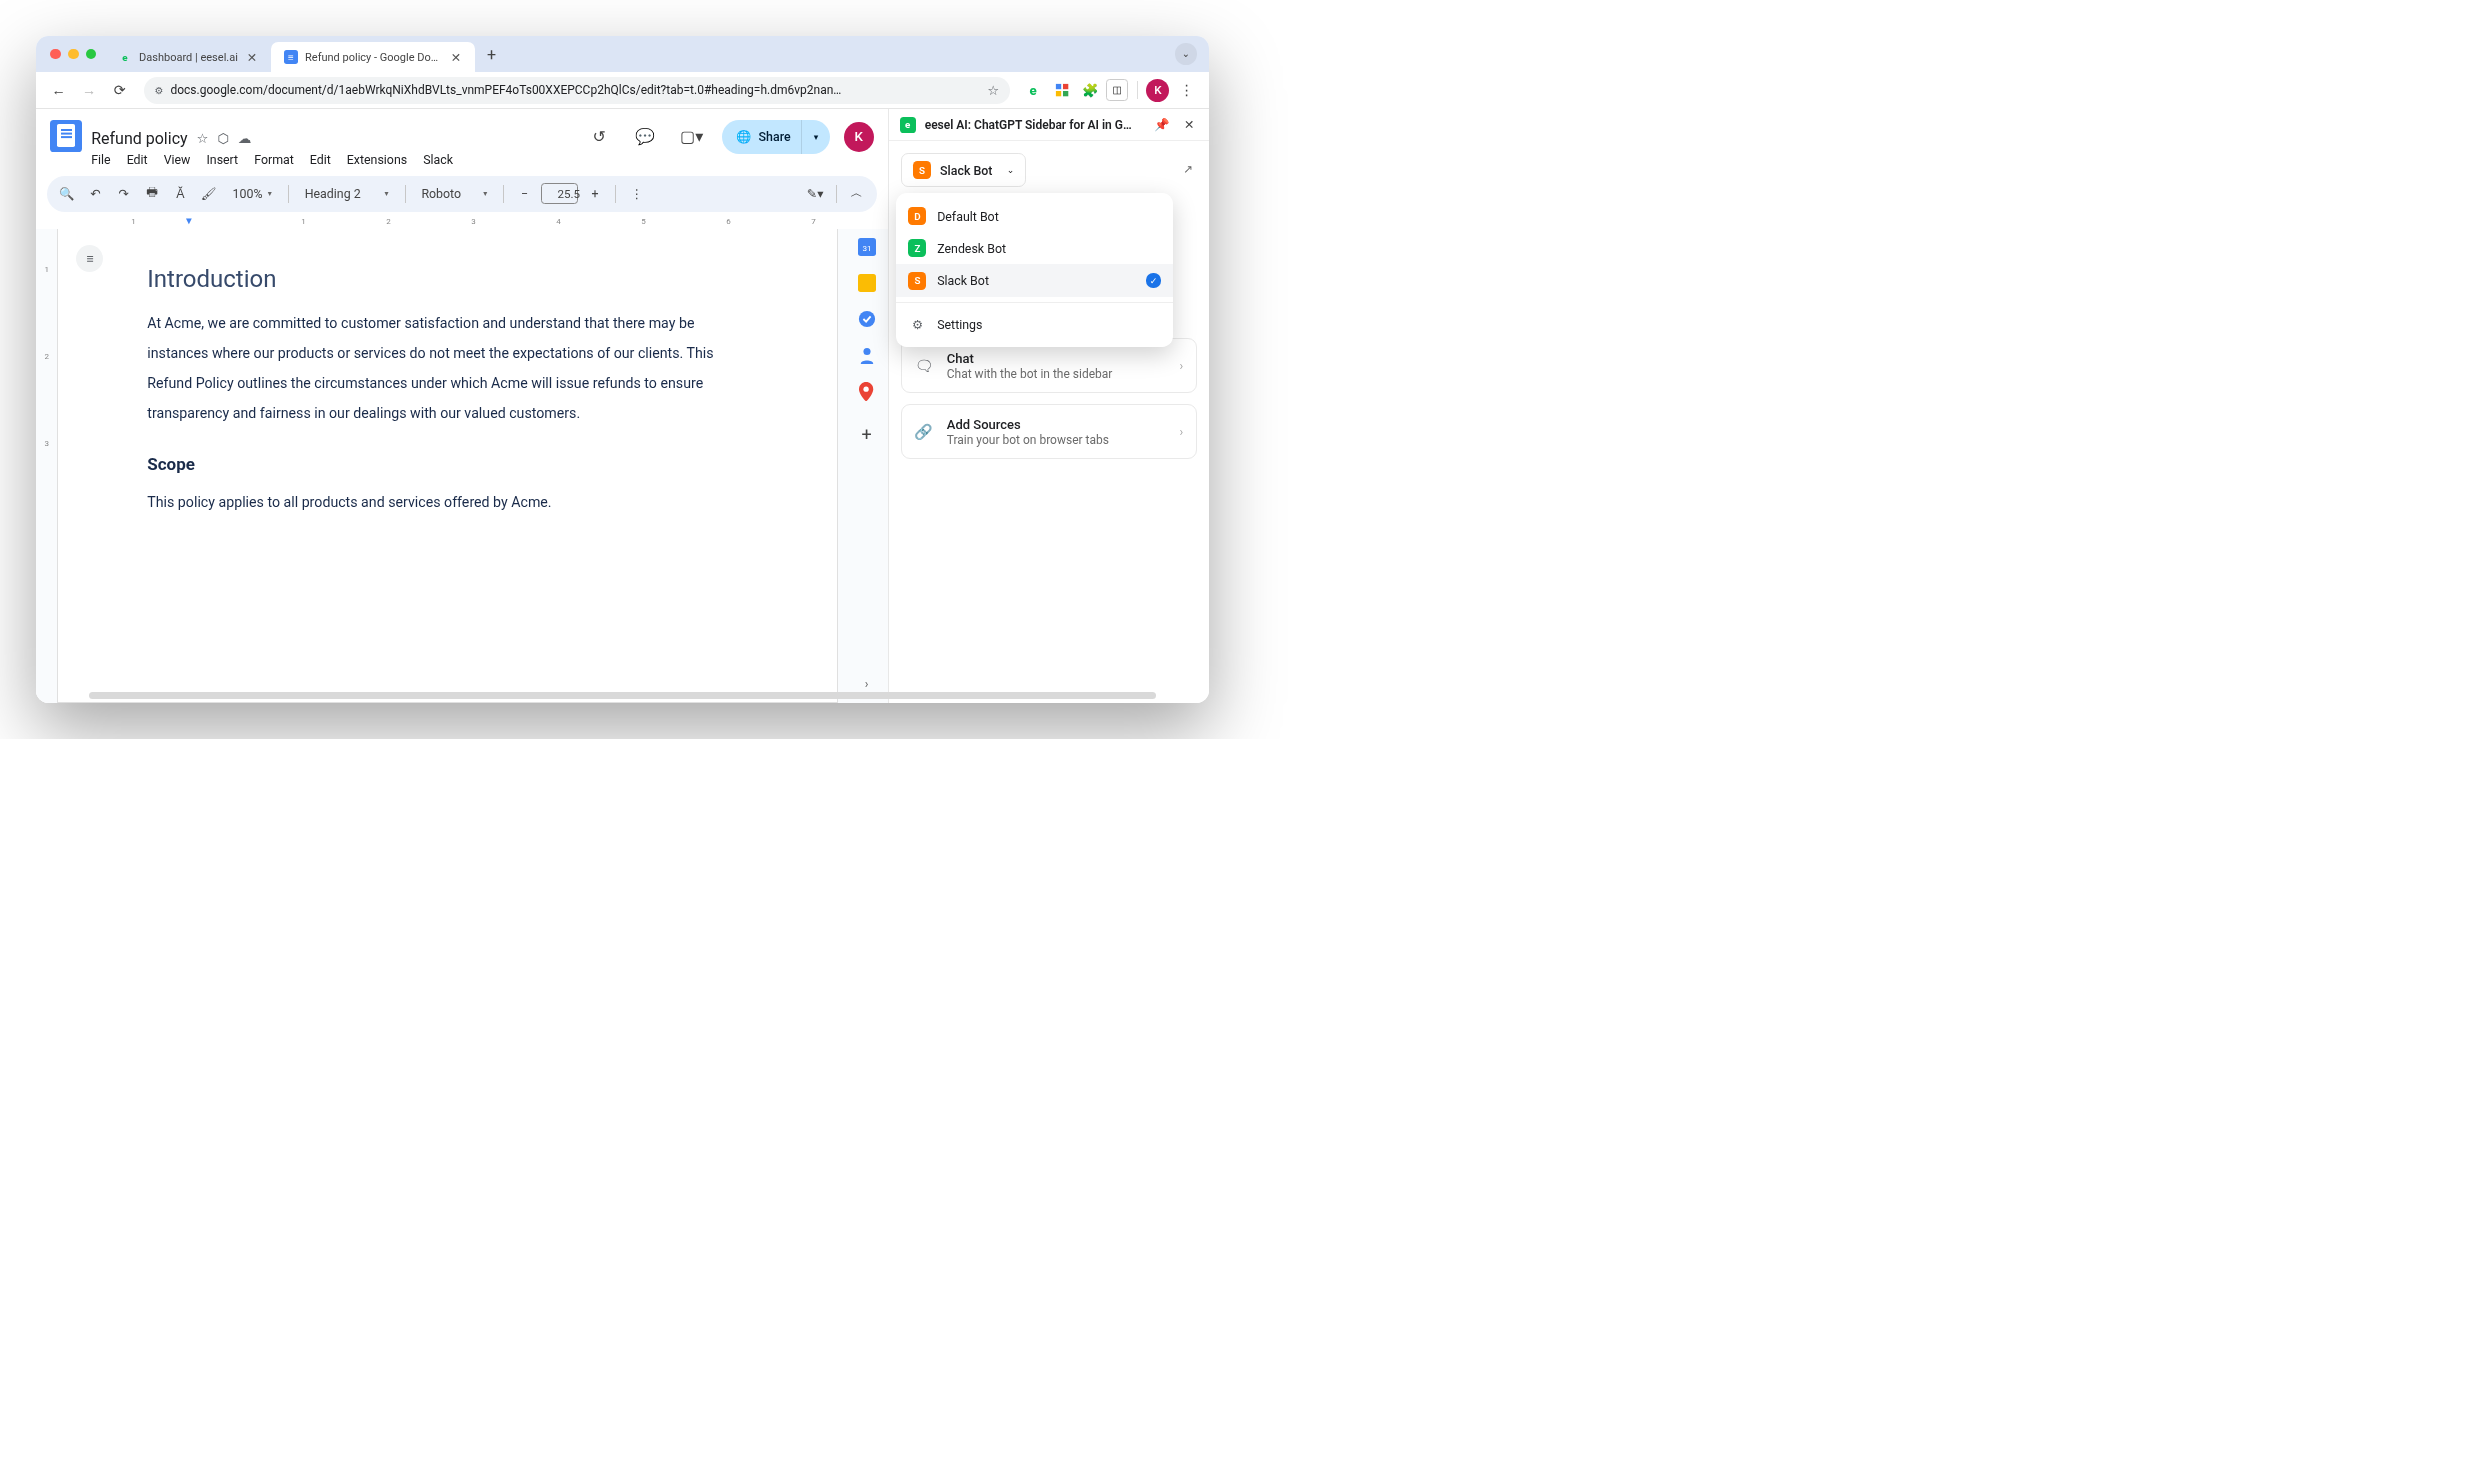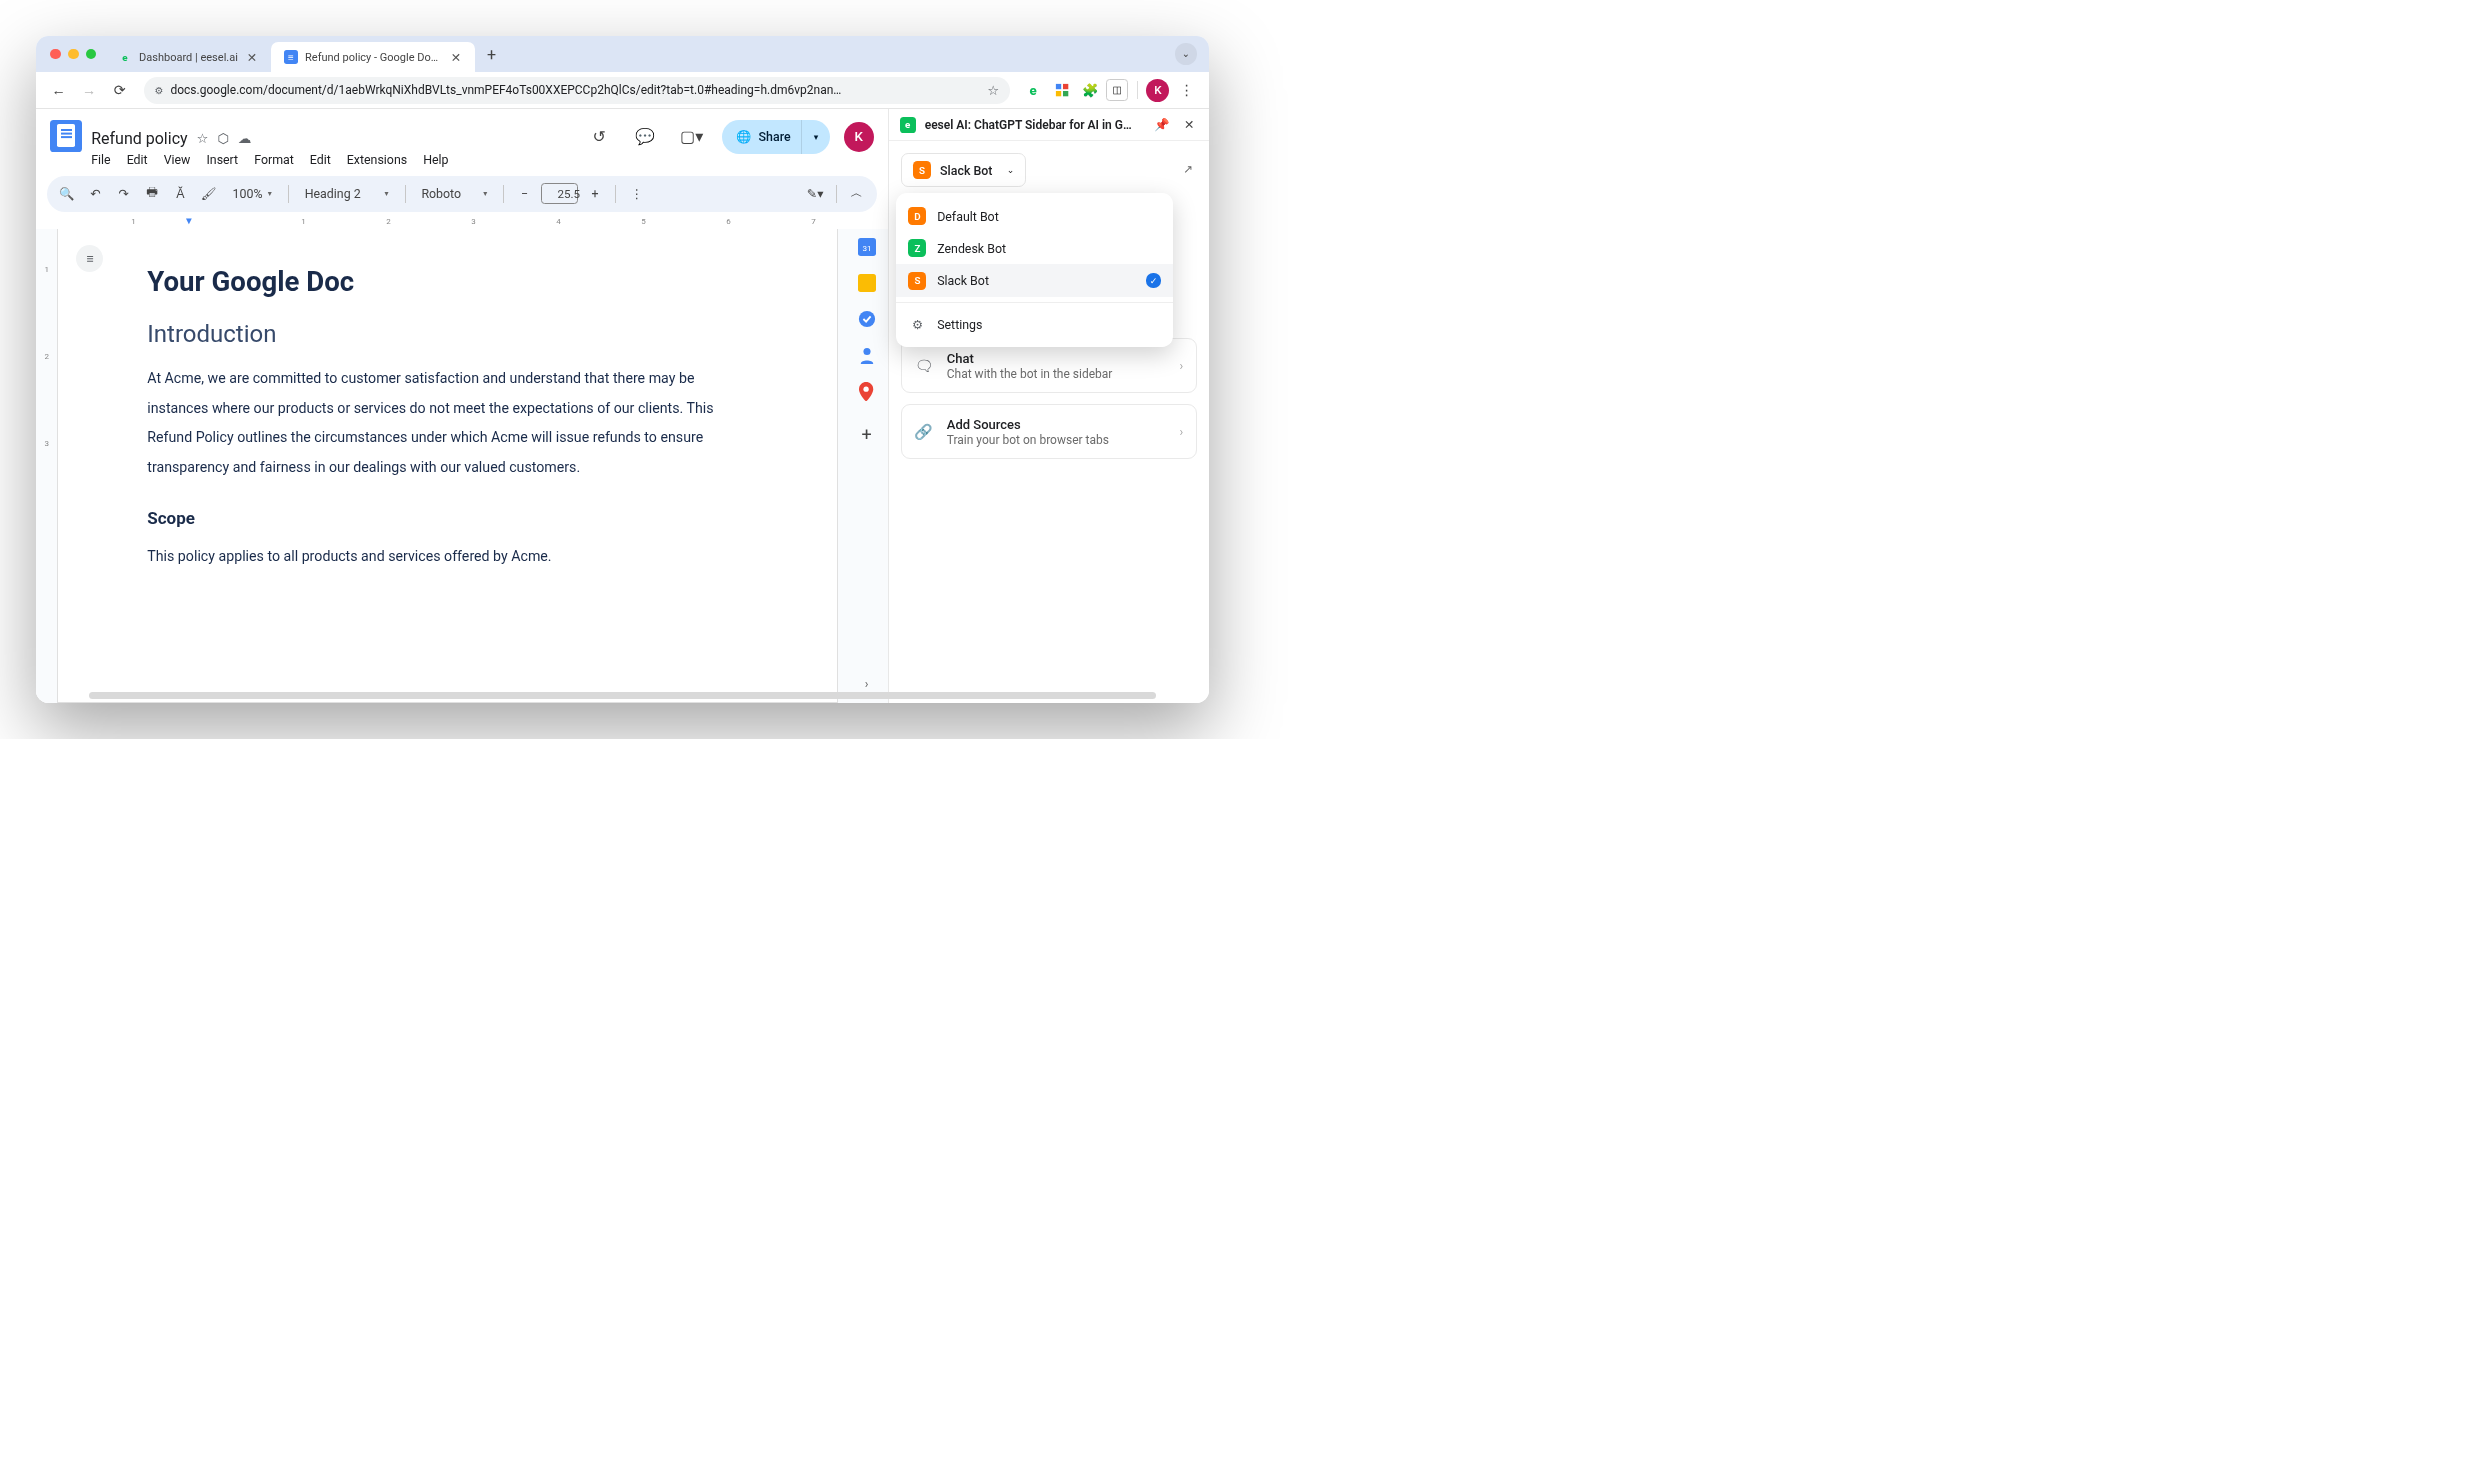--- a/index.html
+++ b/index.html
@@ -179,21 +179,21 @@
             </div>
           </div>
           <div class="dmenu">
             <span>File</span>
             <span>Edit</span>
             <span>View</span>
             <span>Insert</span>
             <span>Format</span>
             <span>Edit</span>
             <span>Extensions</span>
-            <span>Help</span>
+            <span>Slack</span>
           </div>
         </div>
         <div class="dhead-right">
           <div class="dh-icon">↺</div>
           <div class="dh-icon">💬</div>
           <div class="dh-icon">▢▾</div>
           <div class="share-btn">
             <span>🌐</span>
             <span>Share</span>
             <span class="share-drop">▾</span>
@@ -252,21 +252,20 @@
       </div>
 
       <div class="dbody">
         <div class="leftruler">
           <span>1</span>
           <span>2</span>
           <span>3</span>
         </div>
         <div class="page">
           <div class="outline-btn">≡</div>
-          <h1>Your Google Doc</h1>
           <h2>Introduction</h2>
           <p>At Acme, we are committed to customer satisfaction and understand that there may be instances where our products or services do not meet the expectations of our clients. This Refund Policy outlines the circumstances under which Acme will issue refunds to ensure transparency and fairness in our dealings with our valued customers.</p>
           <h3>Scope</h3>
           <p>This policy applies to all products and services offered by Acme.</p>
         </div>
         <div class="siderail">
           <div class="rail-icon">
               <svg width="18" height="18" viewBox="0 0 20 20">
                 <rect width="20" height="20" rx="3" fill="#4285f4"></rect>
                 <text x="10" y="14" text-anchor="middle" fill="#fff" font-size="9">31</text>

